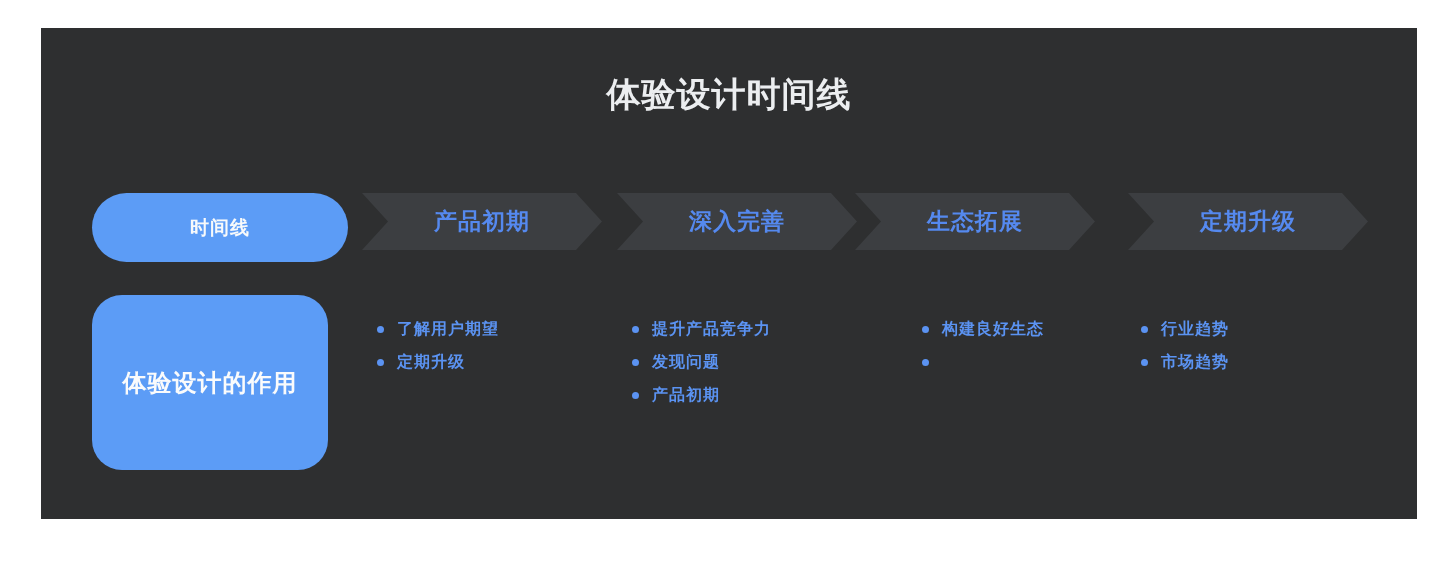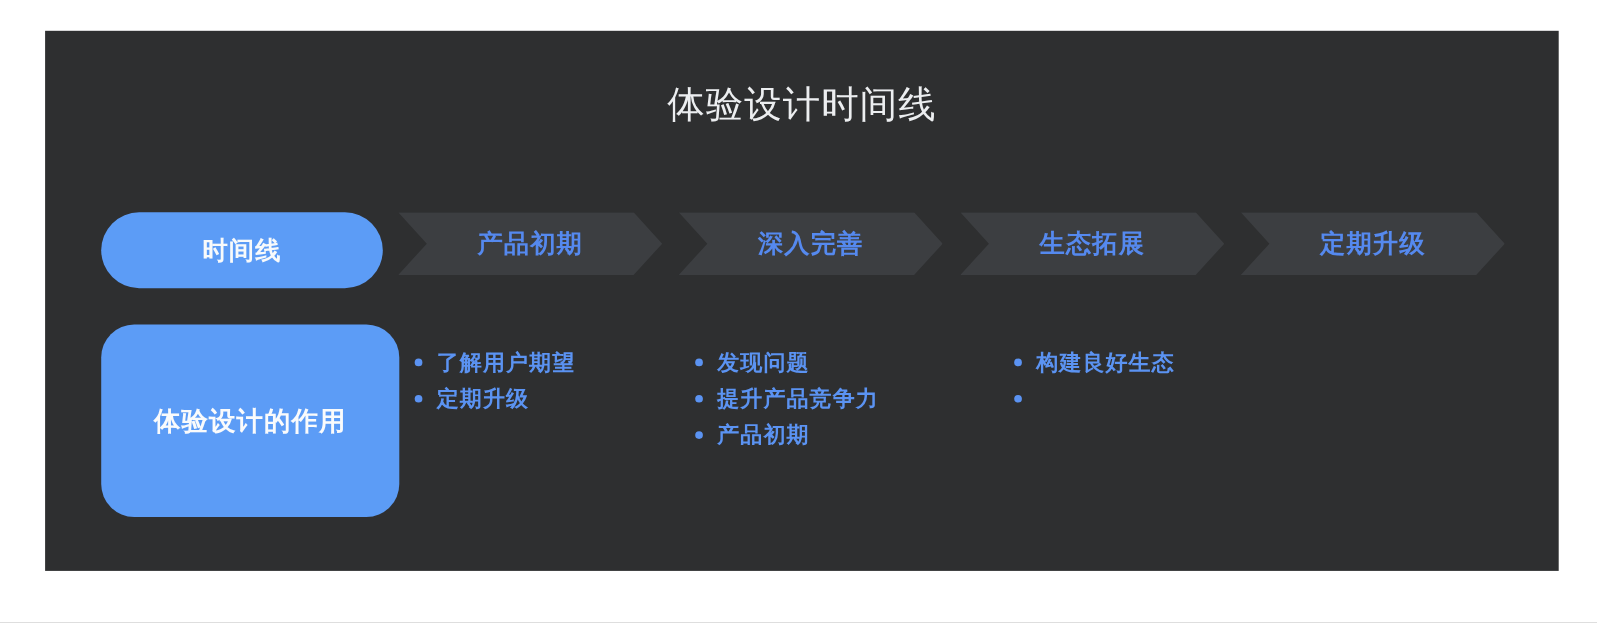--- a/index.html
+++ b/index.html
@@ -14,70 +14,70 @@
     position: absolute;
     left: 41px; top: 28px;
     width: 1376px; height: 491px;
     background: #2e2f30;
   }
   .title {
     position: absolute;
     left: 0; right: 0; top: 44px;
     text-align: center;
     font-size: 34px;
-    font-weight: normal;
+    font-weight: bold;
     color: #eceef0;
     letter-spacing: 1px;
   }
   .pill {
     position: absolute;
     left: 51px; top: 165px;
     width: 256px; height: 69px;
     background: #5c9cf6;
     border-radius: 35px;
     display: flex; align-items: center; justify-content: center;
     color: #f8fafb;
-    font-size: 23px;
+    font-size: 19px;
     font-weight: bold;
     letter-spacing: 1px;
   }
   .chevron {
     position: absolute;
     top: 165px;
     width: 240px; height: 57px;
     background: #3c3e41;
     clip-path: polygon(0 0, calc(100% - 26px) 0, 100% 50%, calc(100% - 26px) 100%, 0 100%, 26px 50%);
     display: flex; align-items: center; justify-content: center;
     color: #5589ef;
     font-size: 23px;
     font-weight: bold;
     letter-spacing: 1px;
   }
   .c1 { left: 321px; }
   .c2 { left: 576px; }
-  .c3 { left: 832px; }
+  .c3 { left: 814px; }
   .c4 { left: 1087px; text-align: center; }
   .role-box {
     position: absolute;
     left: 51px; top: 267px;
-    width: 271px; height: 175px;
+    width: 236px; height: 175px;
     background: #5c9cf6;
     border-radius: 30px;
     display: flex; align-items: center; justify-content: center;
     color: #fafbfc;
     font-size: 24px;
     font-weight: bold;
     letter-spacing: 1px;
   }
   .points {
     position: absolute;
     top: 285px;
     list-style: none;
     color: #5b93f2;
-    font-size: 20px;
+    font-size: 16px;
     font-weight: 600;
     letter-spacing: 1px;
   }
   .p1 { left: 336px; }
   .p2 { left: 591px; }
   .p3 { left: 881px; }
   .p4 { left: 1100px; }
   .points li {
     height: 33px;
     display: flex;
@@ -126,36 +126,46 @@
       </li>
     <li>
         <span class="dot"></span>
         <span>定期升级</span>
       </li>
   </ul>
 
   <ul class="points p2">
     <li>
         <span class="dot"></span>
-        <span>发现问题</span>
+        <span>提升产品竞争力</span>
       </li>
     <li>
         <span class="dot"></span>
-        <span>提升产品竞争力</span>
+        <span>发现问题</span>
       </li>
     <li>
         <span class="dot"></span>
         <span>产品初期</span>
       </li>
   </ul>
 
   <ul class="points p3">
     <li>
         <span class="dot"></span>
         <span>构建良好生态</span>
       </li>
     <li>
         <span class="dot"></span>
       </li>
   </ul>
 
+  <ul class="points p4">
+    <li>
+        <span class="dot"></span>
+        <span>行业趋势</span>
+      </li>
+    <li>
+        <span class="dot"></span>
+        <span>市场趋势</span>
+      </li>
+  </ul>
 
 </div>
 
 </body></html>

